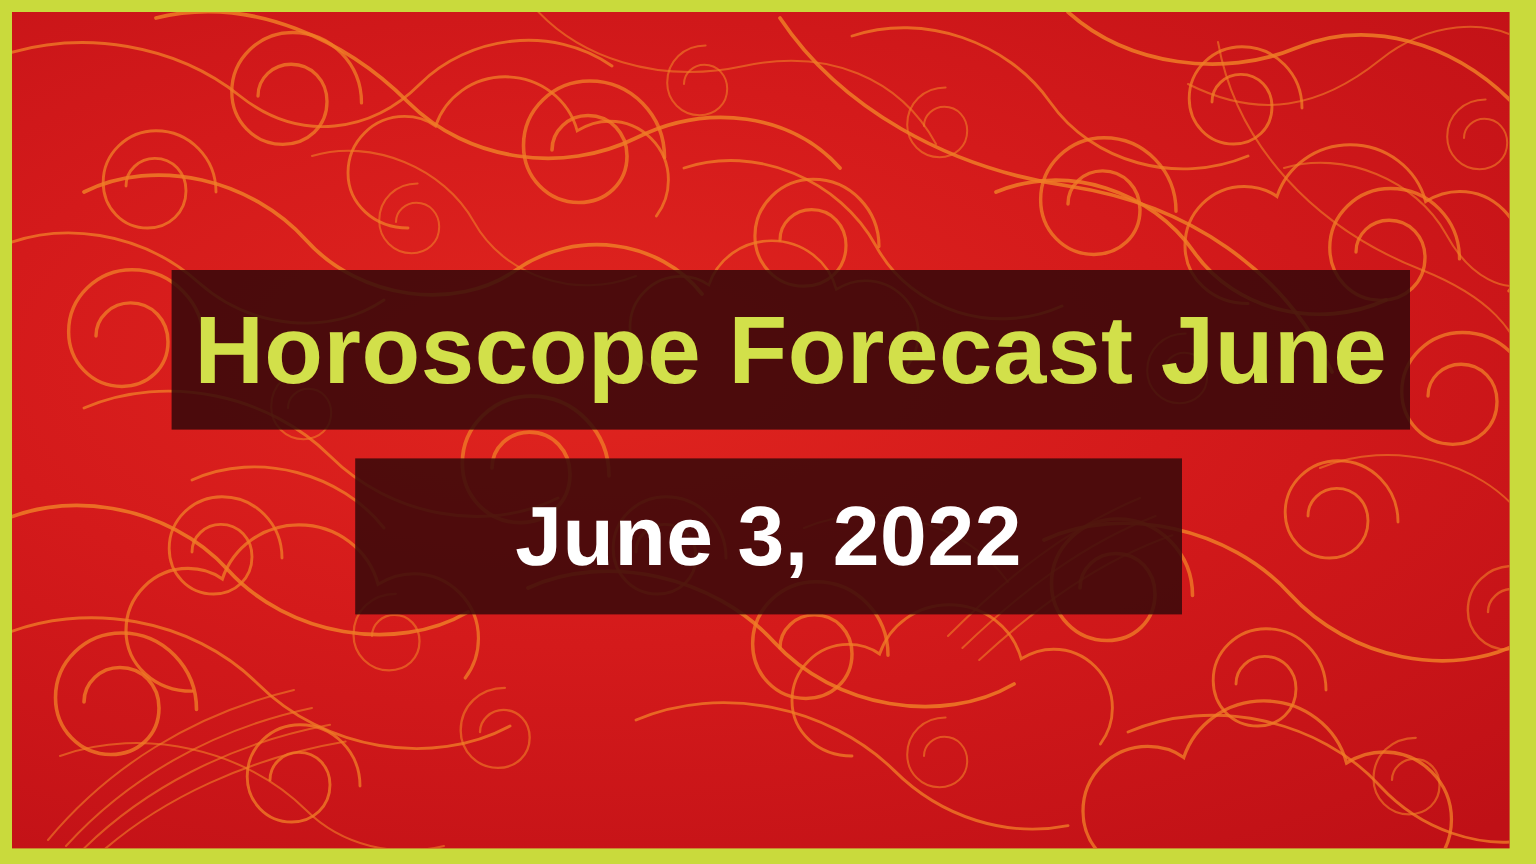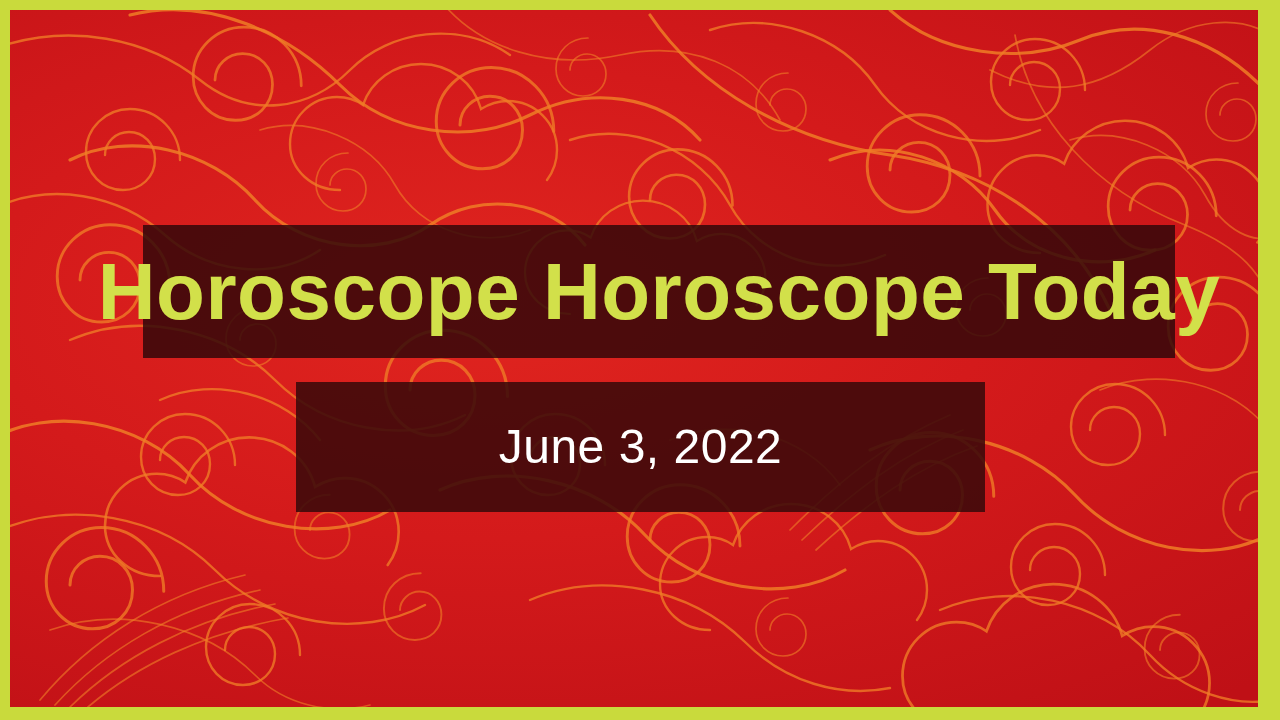--- a/index.html
+++ b/index.html
@@ -69,22 +69,22 @@
   #date-band {
     position:absolute;
     left:286px; top:372px;
     width:689px; height:130px;
     background:rgba(58,9,10,0.88);
     display:flex;
     align-items:center;
     justify-content:center;
   }
   #date-text {
-    font-size:48px;
-    font-weight:normal;
+    font-size:70px;
+    font-weight:bold;
     letter-spacing:.5px;
     color:#ffffff;
     white-space:nowrap;
     line-height:1;
   }
 </style>
 </head>
 <body>
 
 <div id="poster">
@@ -250,21 +250,21 @@
         <g transform="translate(560,250) scale(.9)">
             <use href="#cloudbank"></use>
           </g>
         <g transform="translate(950,650) scale(1.15)">
             <use href="#cloudbank"></use>
           </g>
       </svg>
     </div>
 
     <div id="title-band">
-      <span id="title-text">Horoscope Horoscope Today</span>
+      <span id="title-text">Horoscope Forecast June</span>
     </div>
 
     <div id="date-band">
       <span id="date-text">June 3, 2022</span>
     </div>
 
   </div>
 </div>
 
 </body></html>

